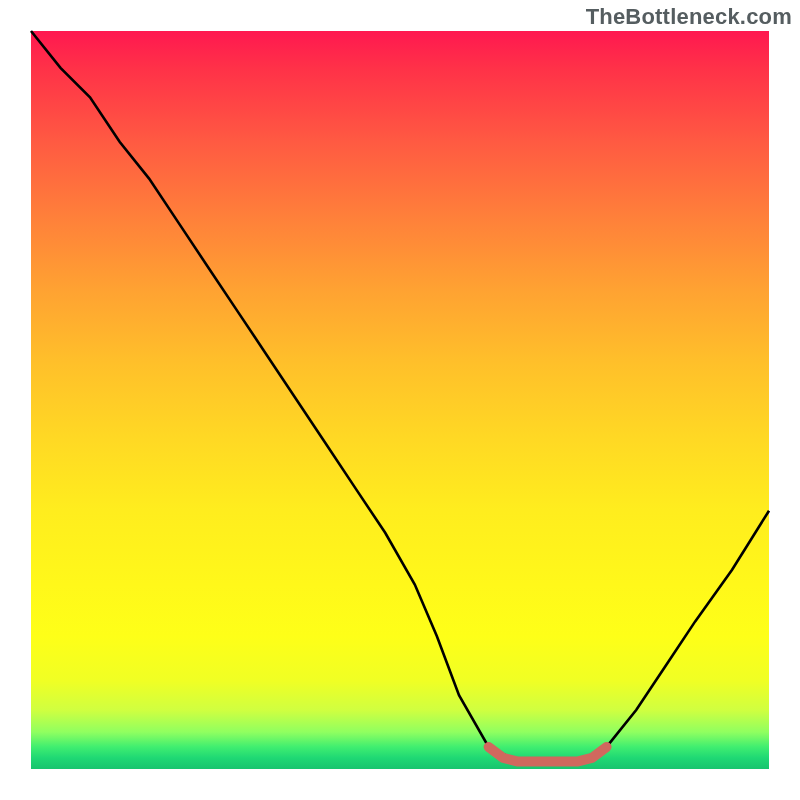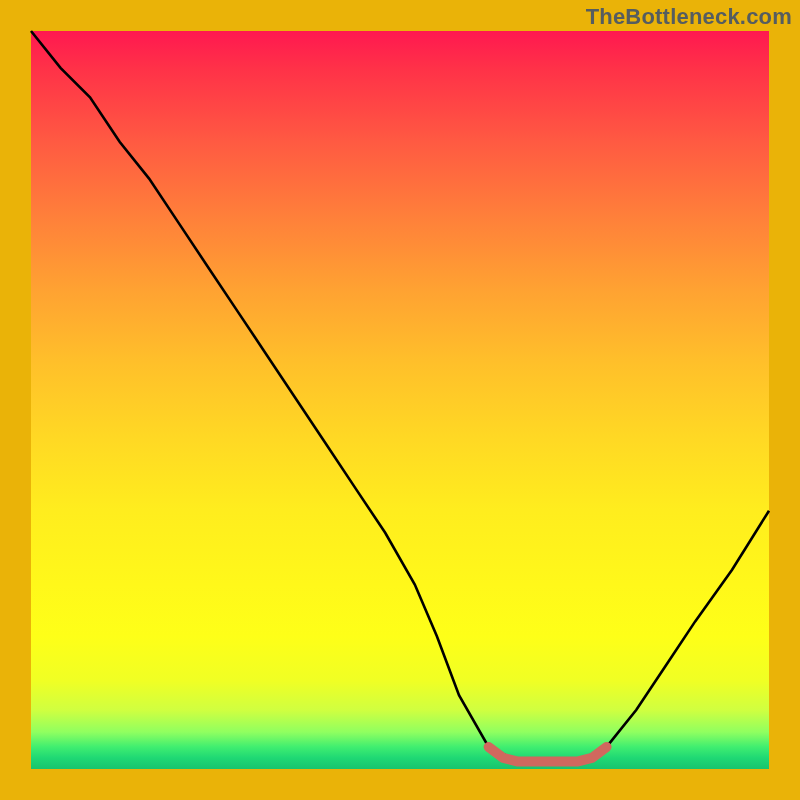--- a/index.html
+++ b/index.html
@@ -10,21 +10,21 @@
     background: #000;
     position: relative;
     overflow: hidden;
   }
   .frame {
     position: absolute;
     top: 0;
     left: 0;
     width: 800px;
     height: 800px;
-    background: #eab308;
+    background: #ffffff;
   }
   .plot-area {
     position: absolute;
     top: 31px;
     left: 31px;
     width: 738px;
     height: 738px;
     background: linear-gradient(
       to bottom,
       #ff1850 0%,

